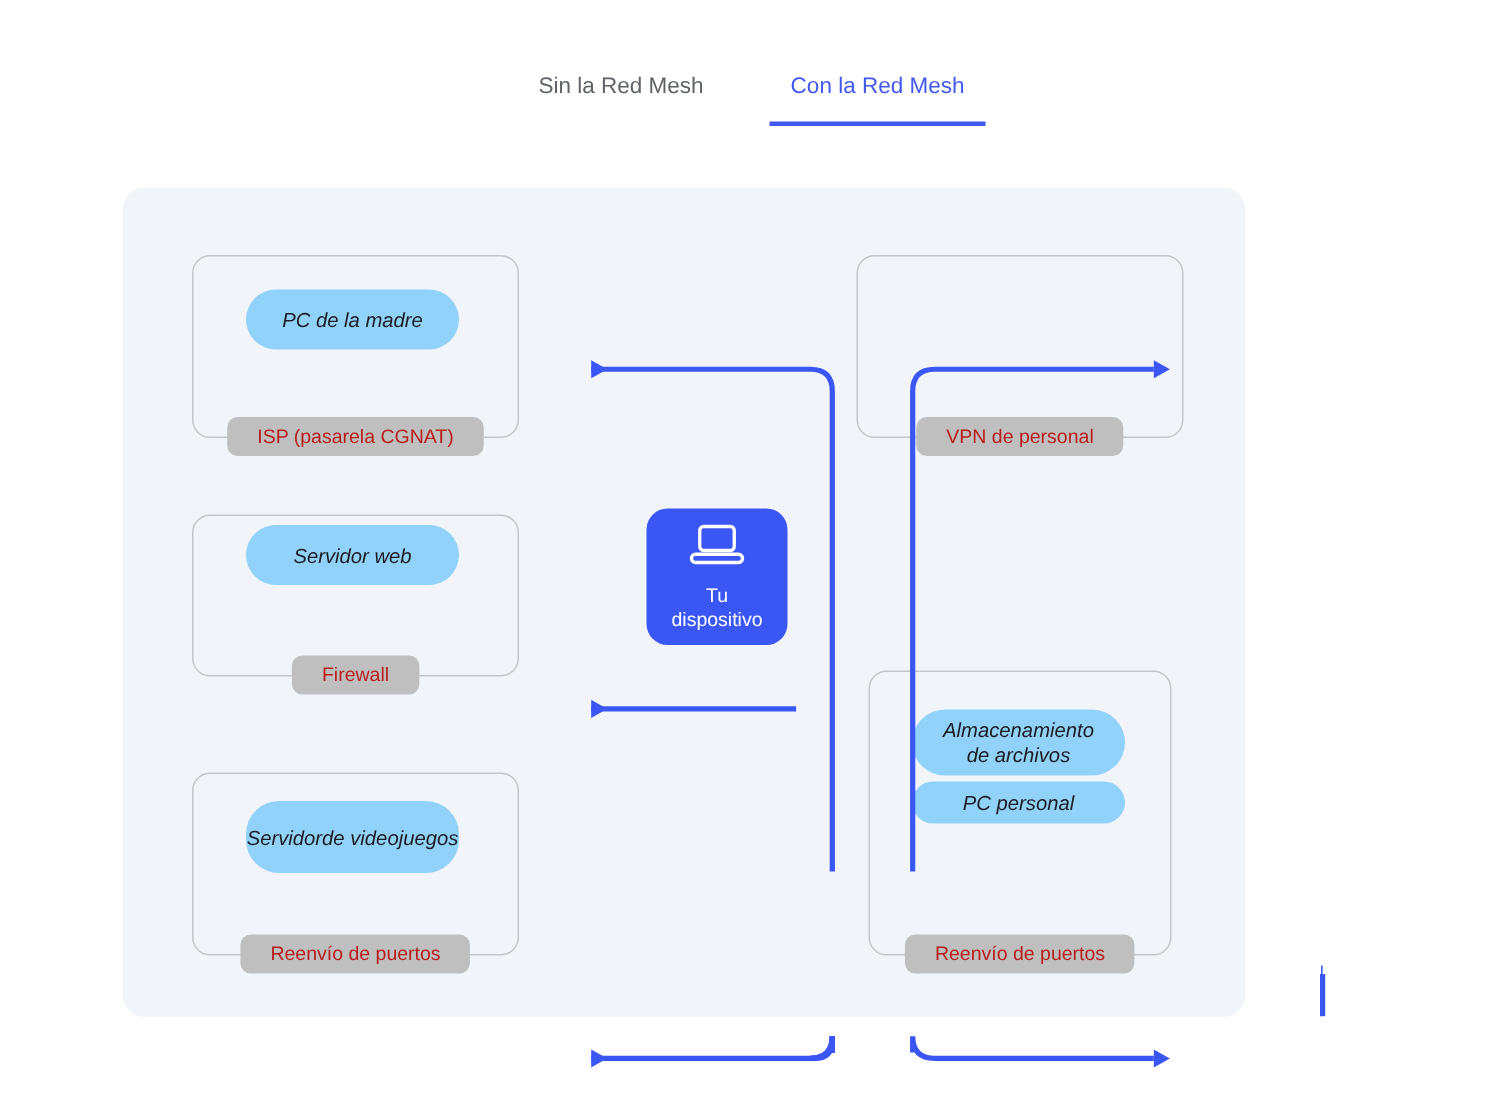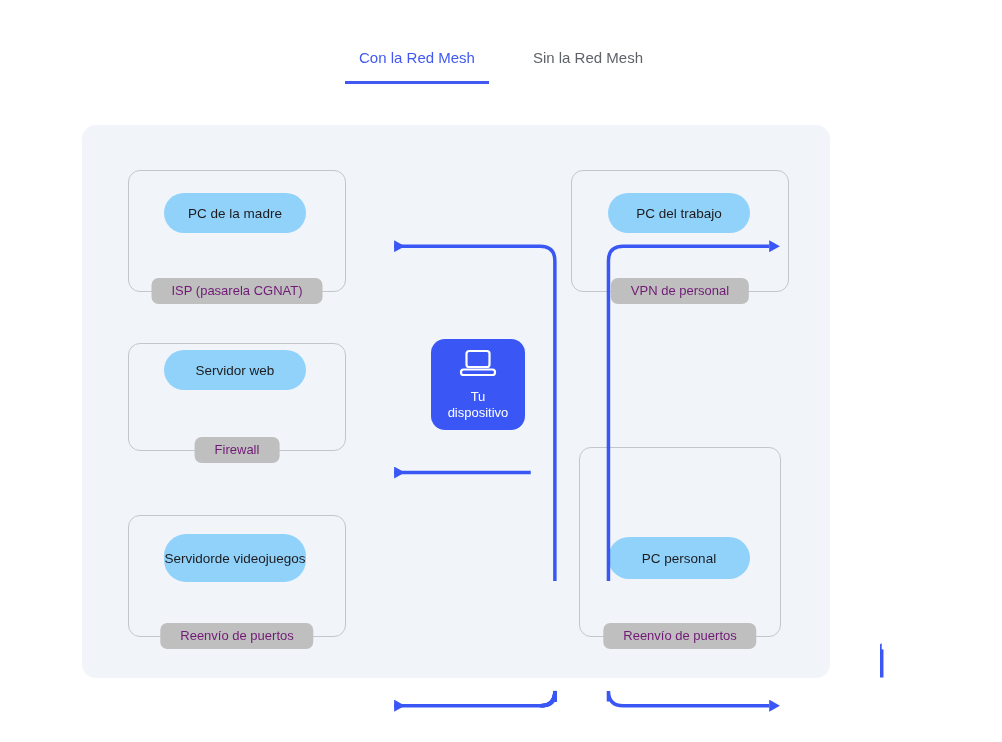--- a/index.html
+++ b/index.html
@@ -39,21 +39,21 @@
   
   .group{
     position:absolute;
     border:1.5px solid #c3c6ca;
     border-radius:12px;
     box-sizing:border-box;
   }
   .group-badge{
     position:absolute;
     background:#bfbfbf;
-    color:#701a75;
+    color:#b91c1c;
     font-size:13px;
     line-height:16px;
     padding:5px 20px;
     border-radius:7px;
     white-space:nowrap;
     left:50%;
     transform:translateX(-50%);
     bottom:-13px;
   }
   
@@ -64,21 +64,21 @@
     color:#1c1c1e;
     font-size:13.5px;
     line-height:17px;
     display:flex;
     align-items:center;
     justify-content:center;
     text-align:center;
     box-sizing:border-box;
     cursor:pointer;
   }
-  .node span{display:block;}
+  .node span{display:block;font-style:italic;}
   
   .device{
     position:absolute;
     left:417px;top:339px;
     width:94px;height:91px;
     background:#3a57f5;
     border-radius:14px;
     display:flex;
     flex-direction:column;
     align-items:center;
@@ -96,22 +96,22 @@
   .edges{
     position:absolute;left:0;top:0;width:1002px;height:742px;
     pointer-events:none;
     z-index:2;
   }
 </style>
 </head>
 <body>
 
 <div class="tabs">
+  <div class="tab">Sin la Red Mesh</div>
   <div class="tab active">Con la Red Mesh</div>
-  <div class="tab">Sin la Red Mesh</div>
 </div>
 
 <div class="panel">
 
   <svg class="edges" viewBox="0 0 748 553" width="748" height="553">
     <defs>
       <marker id="arrL" markerWidth="9" markerHeight="9" refX="8" refY="4.5" orient="auto" markerUnits="userSpaceOnUse">
         <path d="M8,0 L8,9 L0,4.5 Z" fill="#3a57f5"></path>
       </marker>
       <marker id="arrR" markerWidth="9" markerHeight="9" refX="1" refY="4.5" orient="auto" markerUnits="userSpaceOnUse">
@@ -166,28 +166,29 @@
     <div class="group-badge">Reenvío de puertos</div>
   </div>
   <div class="node" style="left:82px;top:409px;width:142px;height:48px;">
     <span>Servidor</span>
     <span>de videojuegos</span>
   </div>
 
   <div class="group" style="left:489px;top:45px;width:218px;height:122px;">
     <div class="group-badge">VPN de personal</div>
   </div>
-  <div class="node" style="left:526px;top:68px;width:142px;height:40px;">
-    <span>PC del trabajo</span>
-  </div>
 
   <div class="group" style="left:497px;top:322px;width:202px;height:190px;">
     <div class="group-badge">Reenvío de puertos</div>
   </div>
-  <div class="node" style="left:526px;top:412px;width:142px;height:42px;">
+  <div class="node" style="left:526px;top:348px;width:142px;height:44px;flex-direction:column;">
+    <span>Almacenamiento</span>
+    <span>de archivos</span>
+  </div>
+  <div class="node" style="left:526px;top:396px;width:142px;height:28px;">
     <span>PC personal</span>
   </div>
 
   <div class="device" style="left:349px;top:214px;">
     <span class="laptop">
       <svg width="40" height="29" viewBox="0 0 40 29">
         <rect x="8.5" y="2" width="23" height="16" rx="2.6" fill="none" stroke="#ffffff" stroke-width="2.2"></rect>
         <rect x="3" y="20.5" width="34" height="5.5" rx="2.6" fill="none" stroke="#ffffff" stroke-width="2.2"></rect>
       </svg>
     </span>

